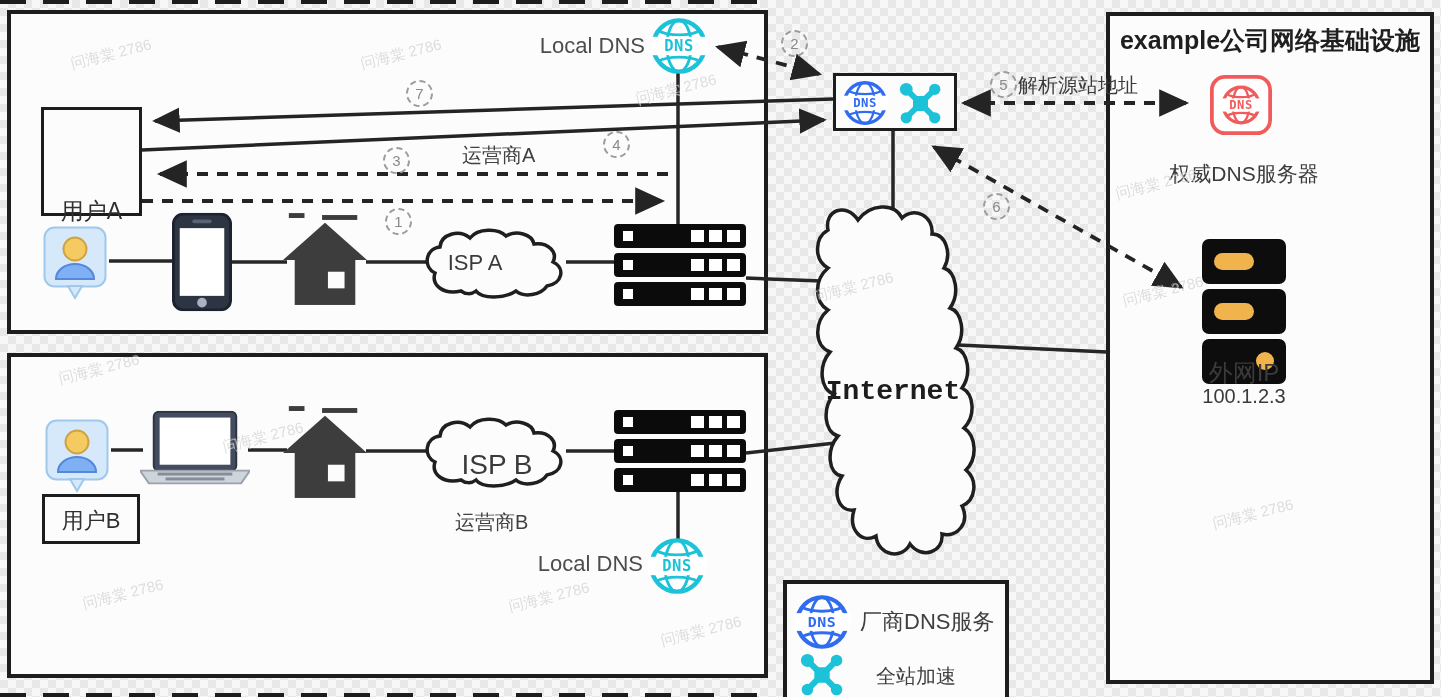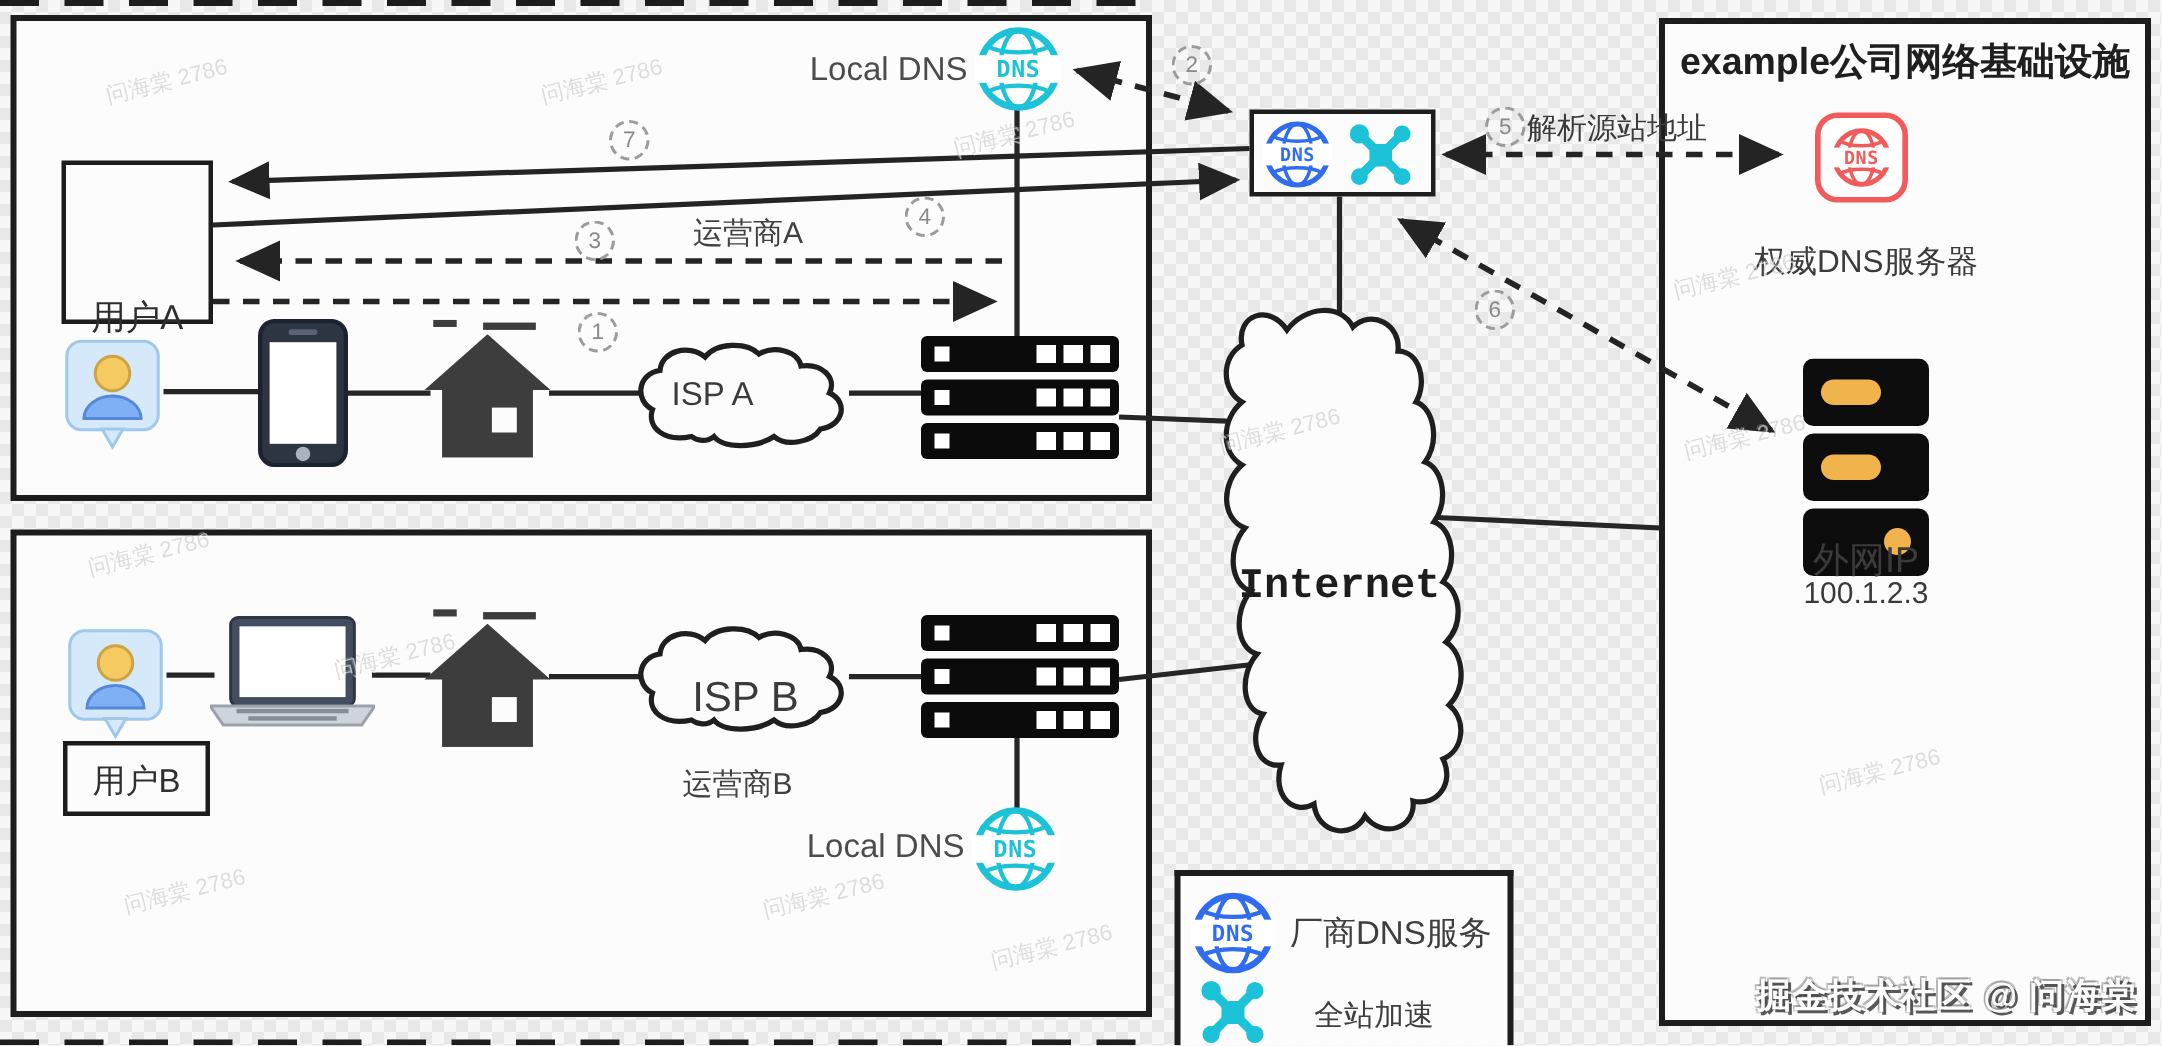--- a/index.html
+++ b/index.html
@@ -264,21 +264,20 @@
   <div class="txt" style="left:1112px;top:24px;width:316px;text-align:center;font-size:25px;font-weight:bold;color:#1f1f1f;">example公司网络基础设施</div>
   <div class="txt" style="left:1126px;top:160px;width:236px;text-align:center;font-size:21px;color:#3b3b3b;">权威DNS服务器</div>
   <div class="txt" style="left:1154px;top:357px;width:180px;text-align:center;font-size:24px;color:#3b3b3b;">外网IP</div>
   <div class="txt" style="left:1154px;top:385px;width:180px;text-align:center;font-size:20px;color:#3b3b3b;">100.1.2.3</div>
 
   <div class="txt" style="left:1018px;top:72px;font-size:20px;color:#3b3b3b;">解析源站地址</div>
 
   <div class="txt" style="left:860px;top:607px;font-size:22px;color:#3f3f3f;">厂商DNS服务</div>
   <div class="txt" style="left:876px;top:663px;font-size:20px;color:#3f3f3f;">全站加速</div>
 
-  <div class="attrib" style="left:1125px;top:648px;width:300px;text-align:right;">掘金技术社区 @ 问海棠</div>
 
   <div class="step" style="left:385px;top:208px;"><span>1</span></div>
   <div class="step" style="left:781px;top:30px;"><span>2</span></div>
   <div class="step" style="left:383px;top:147px;"><span>3</span></div>
   <div class="step" style="left:603px;top:131px;"><span>4</span></div>
   <div class="step" style="left:990px;top:71px;"><span>5</span></div>
   <div class="step" style="left:983px;top:193px;"><span>6</span></div>
   <div class="step" style="left:406px;top:80px;"><span>7</span></div>
 
   <span class="wm" style="left:70px;top:45px;">问海棠 2786</span>

